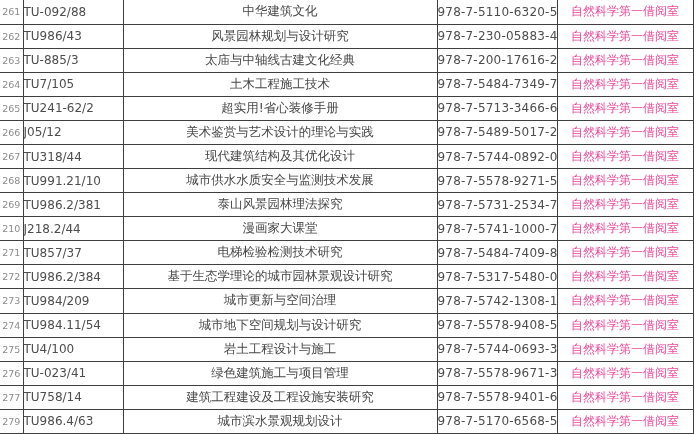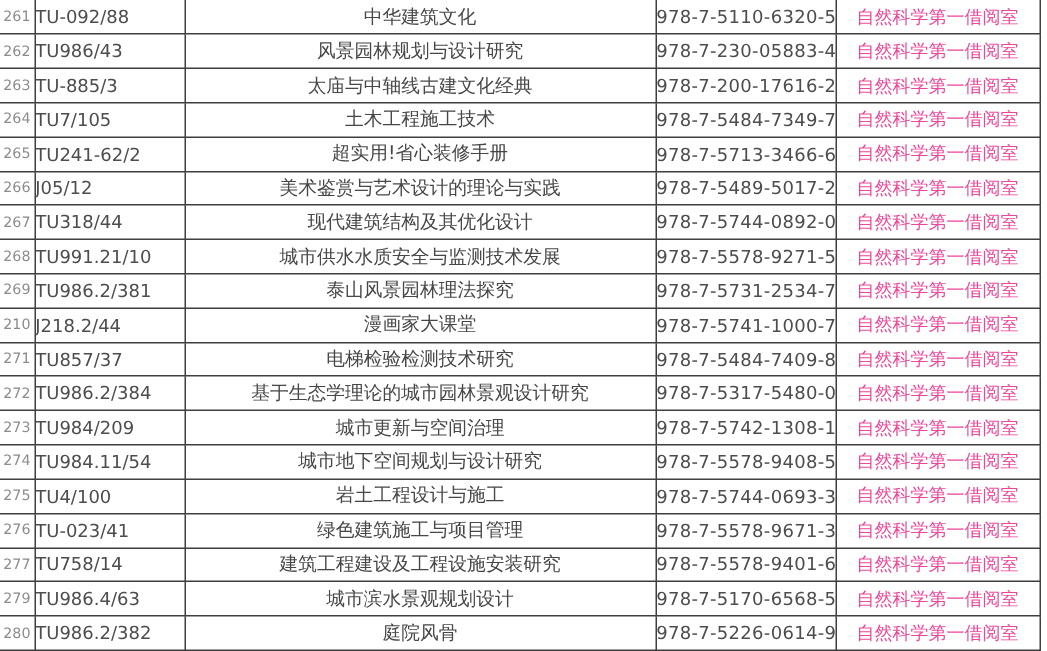--- a/index.html
+++ b/index.html
@@ -222,22 +222,15 @@
 
 
   <tr>
     <td class="c-num">279</td>
     <td class="c-call">TU986.4/63</td>
     <td class="c-title">城市滨水景观规划设计</td>
     <td class="c-isbn">978-7-5170-6568-5</td>
     <td class="c-room">自然科学第一借阅室</td>
   </tr>
 
-  <tr>
-    <td class="c-num">280</td>
-    <td class="c-call">TU986.2/382</td>
-    <td class="c-title">庭院风骨</td>
-    <td class="c-isbn">978-7-5226-0614-9</td>
-    <td class="c-room">自然科学第一借阅室</td>
-  </tr>
 </tbody>
   </table>
 </div>
 
 </body></html>

